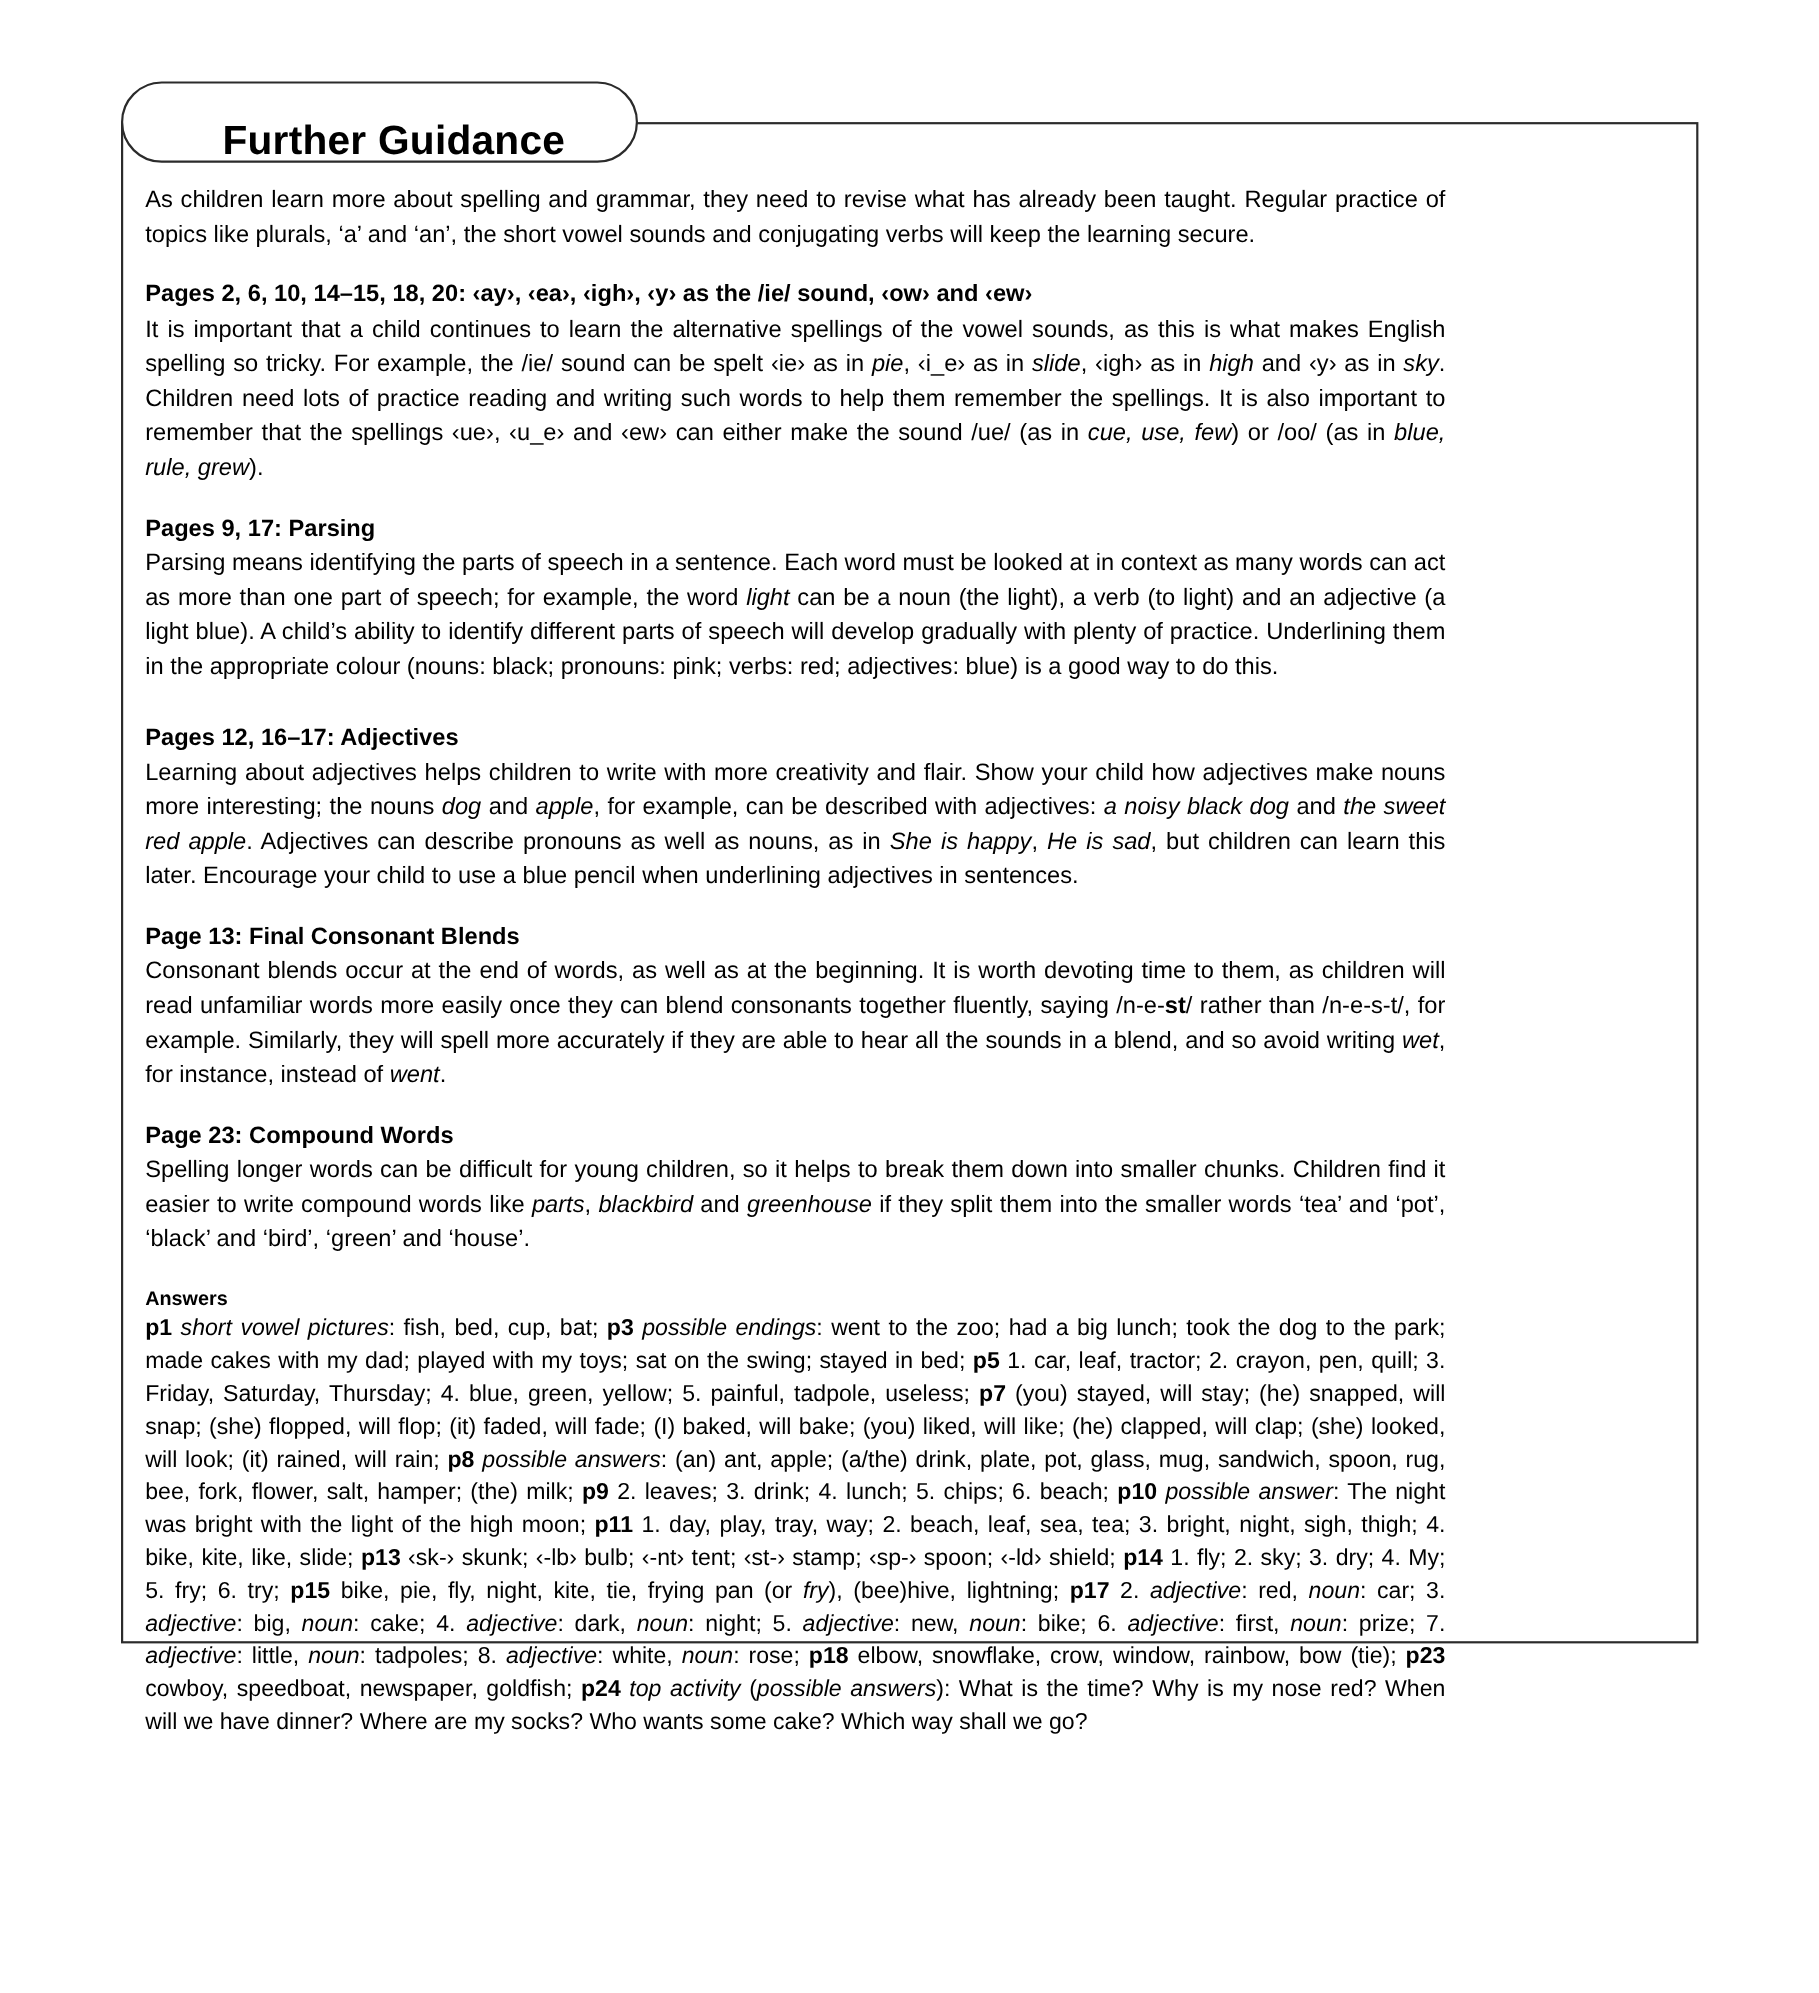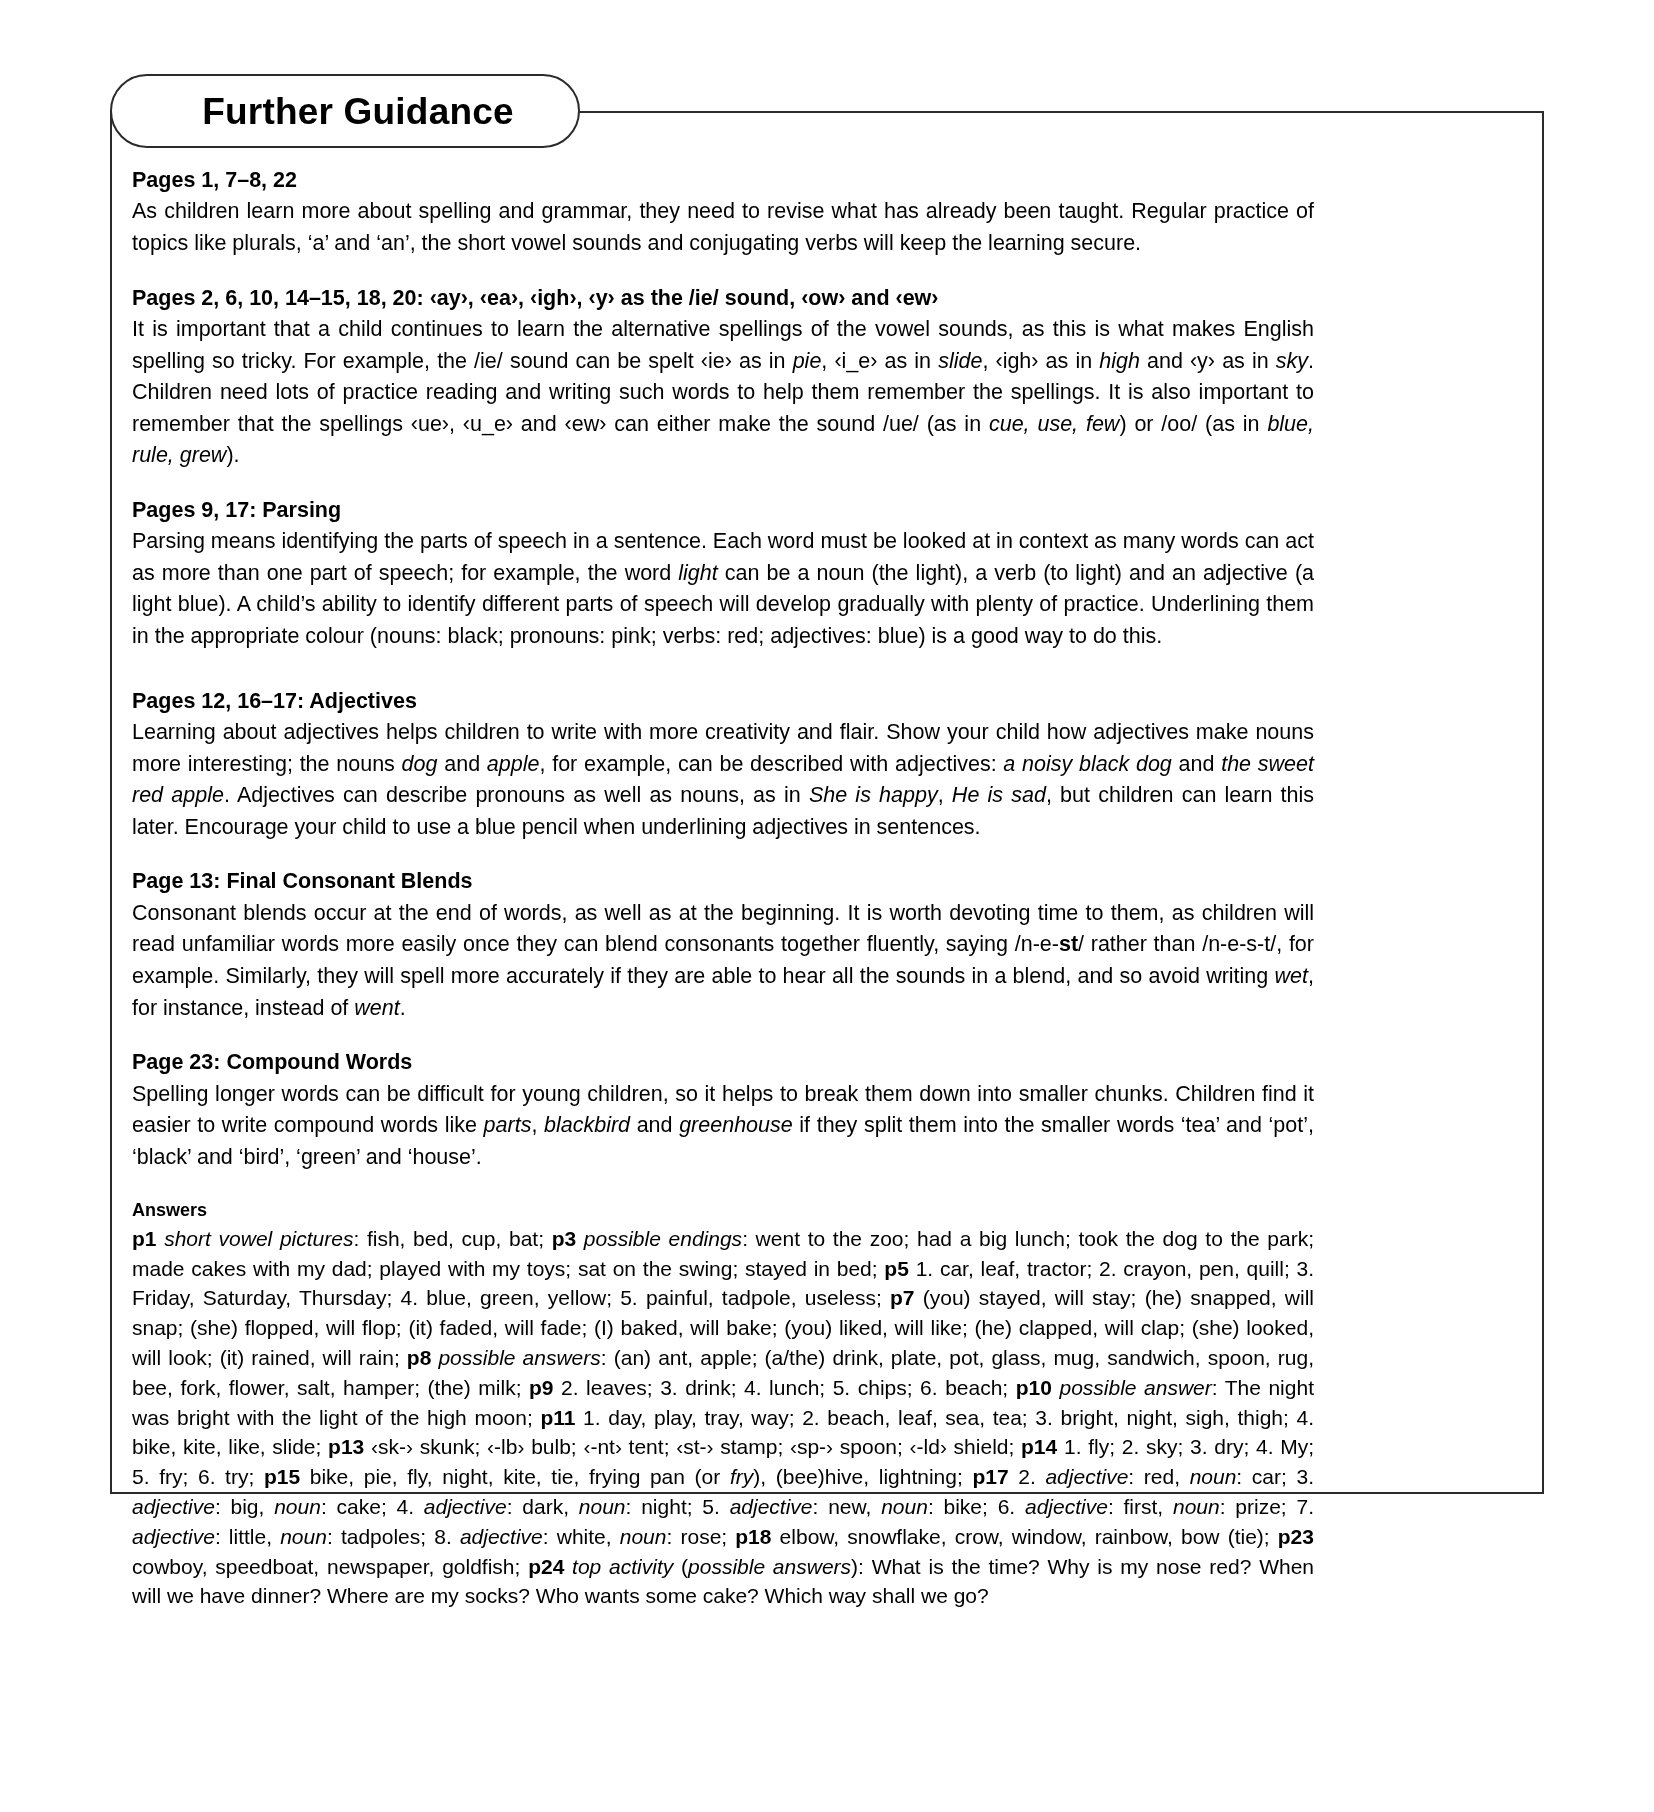--- a/index.html
+++ b/index.html
@@ -34,21 +34,21 @@
     left: 110px;
     top: 74px;
     width: 470px;
     height: 74px;
     border: 2px solid #2b2b2b;
     border-radius: 37px;
     background: #ffffff;
     box-sizing: border-box;
     z-index: 5;
     display: flex;
-    align-items: center;
+    align-items: flex-end;
     justify-content: center;
   }
   .title-tab .title-text {
     font-size: 37px;
     font-weight: bold;
     letter-spacing: 0.2px;
     line-height: 1;
     padding-left: 26px;
     white-space: nowrap;
   }
@@ -121,21 +121,20 @@
 <div class="page-frame"></div>
 <div class="tab-mask"></div>
 
 <div class="title-tab">
   <span class="title-text">Further Guidance</span>
 </div>
 
 <div class="content">
 
   <div class="section sec-1">
-    <p class="section-heading">Pages 1, 7–8, 22</p>
     <p class="section-body">As children learn more about spelling and grammar, they need to revise what has already been taught. Regular practice of topics like plurals, ‘a’ and ‘an’, the short vowel sounds and conjugating verbs will keep the learning secure.</p>
   </div>
 
   <div class="section sec-2">
     <p class="section-heading">Pages 2, 6, 10, 14–15, 18, 20: ‹ay›, ‹ea›, ‹igh›, ‹y› as the /ie/ sound, ‹ow› and ‹ew›</p>
     <p class="section-body">It is important that a child continues to learn the alternative spellings of the vowel sounds, as this is what makes English spelling so tricky. For example, the /ie/ sound can be spelt ‹ie› as in <em>pie</em>, ‹i_e› as in <em>slide</em>, ‹igh› as in <em>high</em> and ‹y› as in <em>sky</em>. Children need lots of practice reading and writing such words to help them remember the spellings. It is also important to remember that the spellings ‹ue›, ‹u_e› and ‹ew› can either make the sound /ue/ (as in <em>cue, use, few</em>) or /oo/ (as in <em>blue, rule, grew</em>).</p>
   </div>
 
   <div class="section sec-3">
     <p class="section-heading">Pages 9, 17: Parsing</p>

